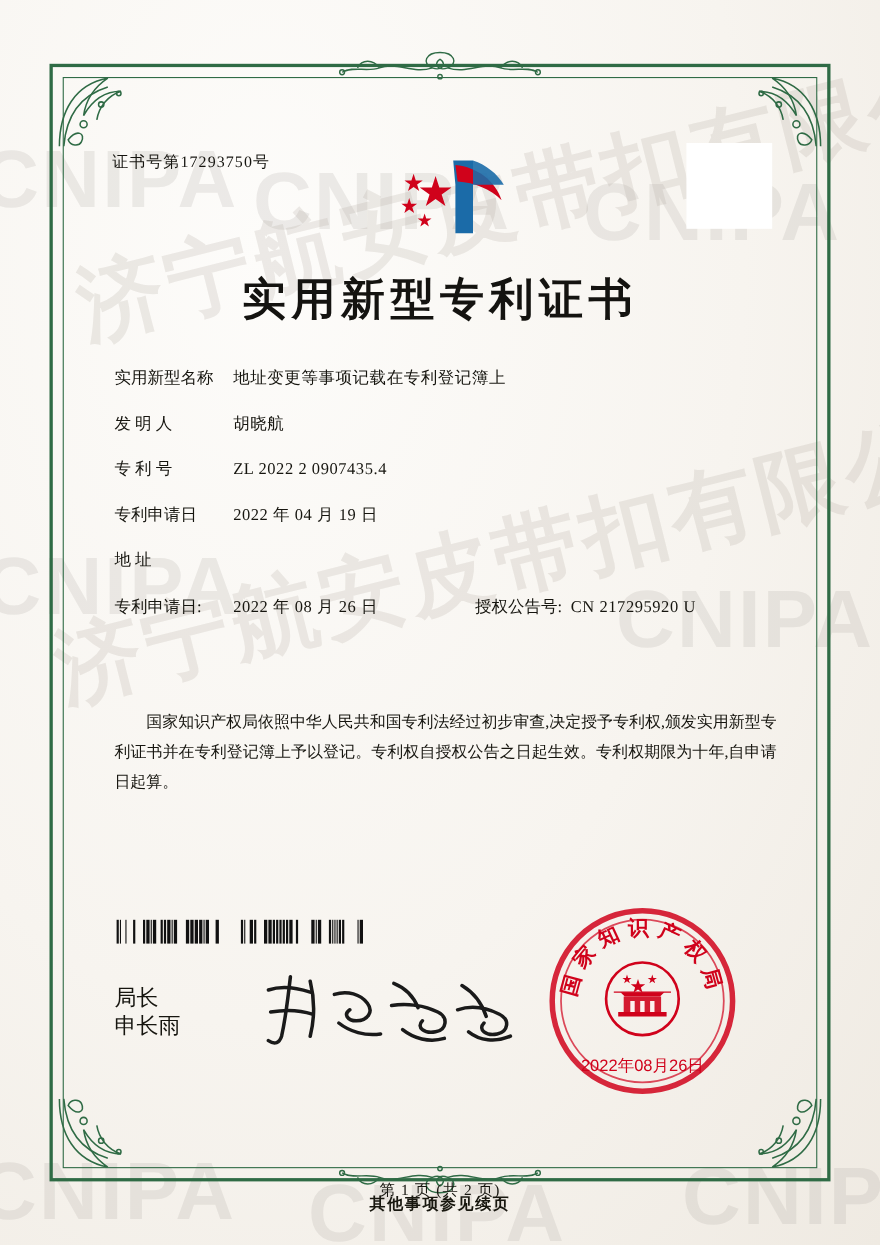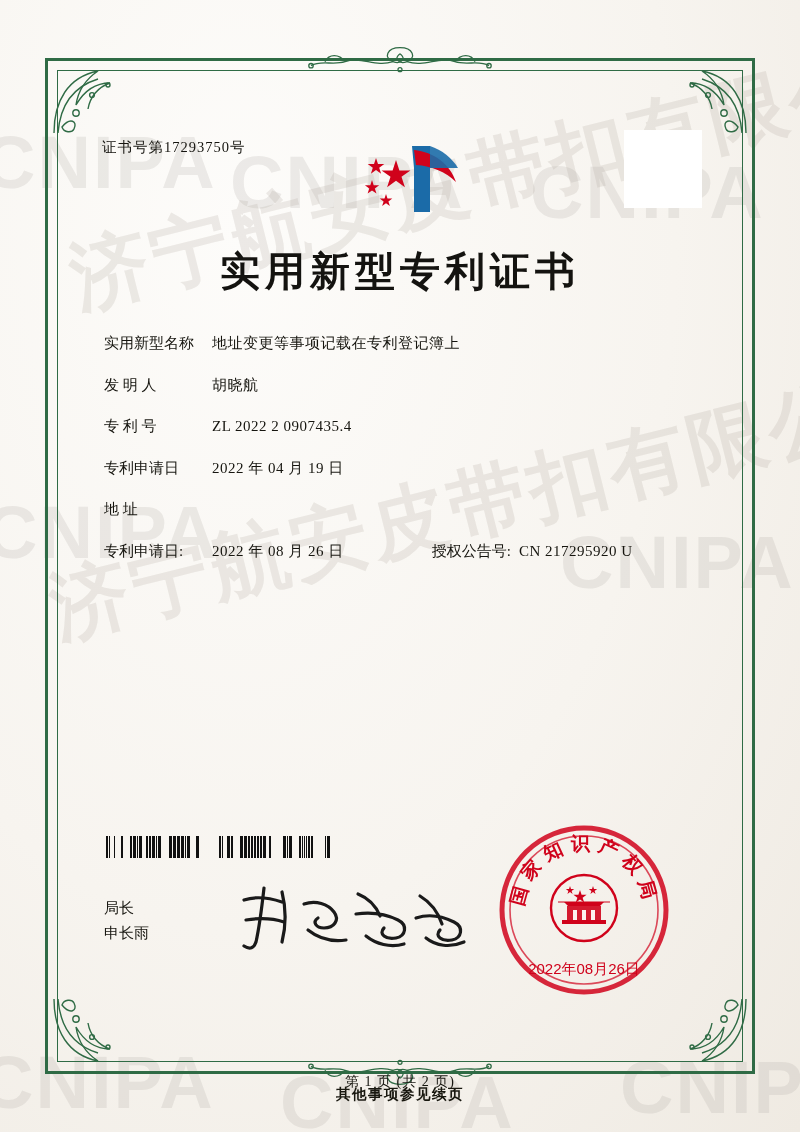--- a/index.html
+++ b/index.html
@@ -241,21 +241,21 @@
     top: 740px;
     width: 228px;
     height: 22px;
   }
   .barcode svg { width: 100%; height: 100%; display: block; }
 
   .director {
     position: absolute;
     left: 24px;
     top: 800px;
-    font-size: 15px;
+    font-size: 20px;
     line-height: 25px;
     color: #16150f;
   }
 
   .signature {
     position: absolute;
     left: 150px;
     top: 782px;
     width: 250px;
     height: 80px;
@@ -430,20 +430,21 @@
       </div>
       <div class="field-row dual">
         <span class="field-label">专利申请日:</span>
         <span class="field-value">2022 年 08 月 26 日</span>
         <span class="second-label">授权公告号:</span>
         <span class="field-value">CN 217295920 U</span>
       </div>
     </div>
 
     <div class="paragraphs">
+      <p>国家知识产权局依照中华人民共和国专利法经过初步审查,决定授予专利权,颁发实用新型专利证书并在专利登记簿上予以登记。专利权自授权公告之日起生效。专利权期限为十年,自申请日起算。</p>
     </div>
 
     <div class="barcode">
       <svg viewBox="0 0 228 22" preserveAspectRatio="none" id="barcode-svg">
           <rect x="2" y="0" width="2" height="22" fill="#111"></rect>
           <rect x="5" y="0" width="1" height="22" fill="#111"></rect>
           <rect x="10" y="0" width="1" height="22" fill="#111"></rect>
           <rect x="17" y="0" width="2" height="22" fill="#111"></rect>
           <rect x="26" y="0" width="2" height="22" fill="#111"></rect>
           <rect x="29" y="0" width="3" height="22" fill="#111"></rect>

